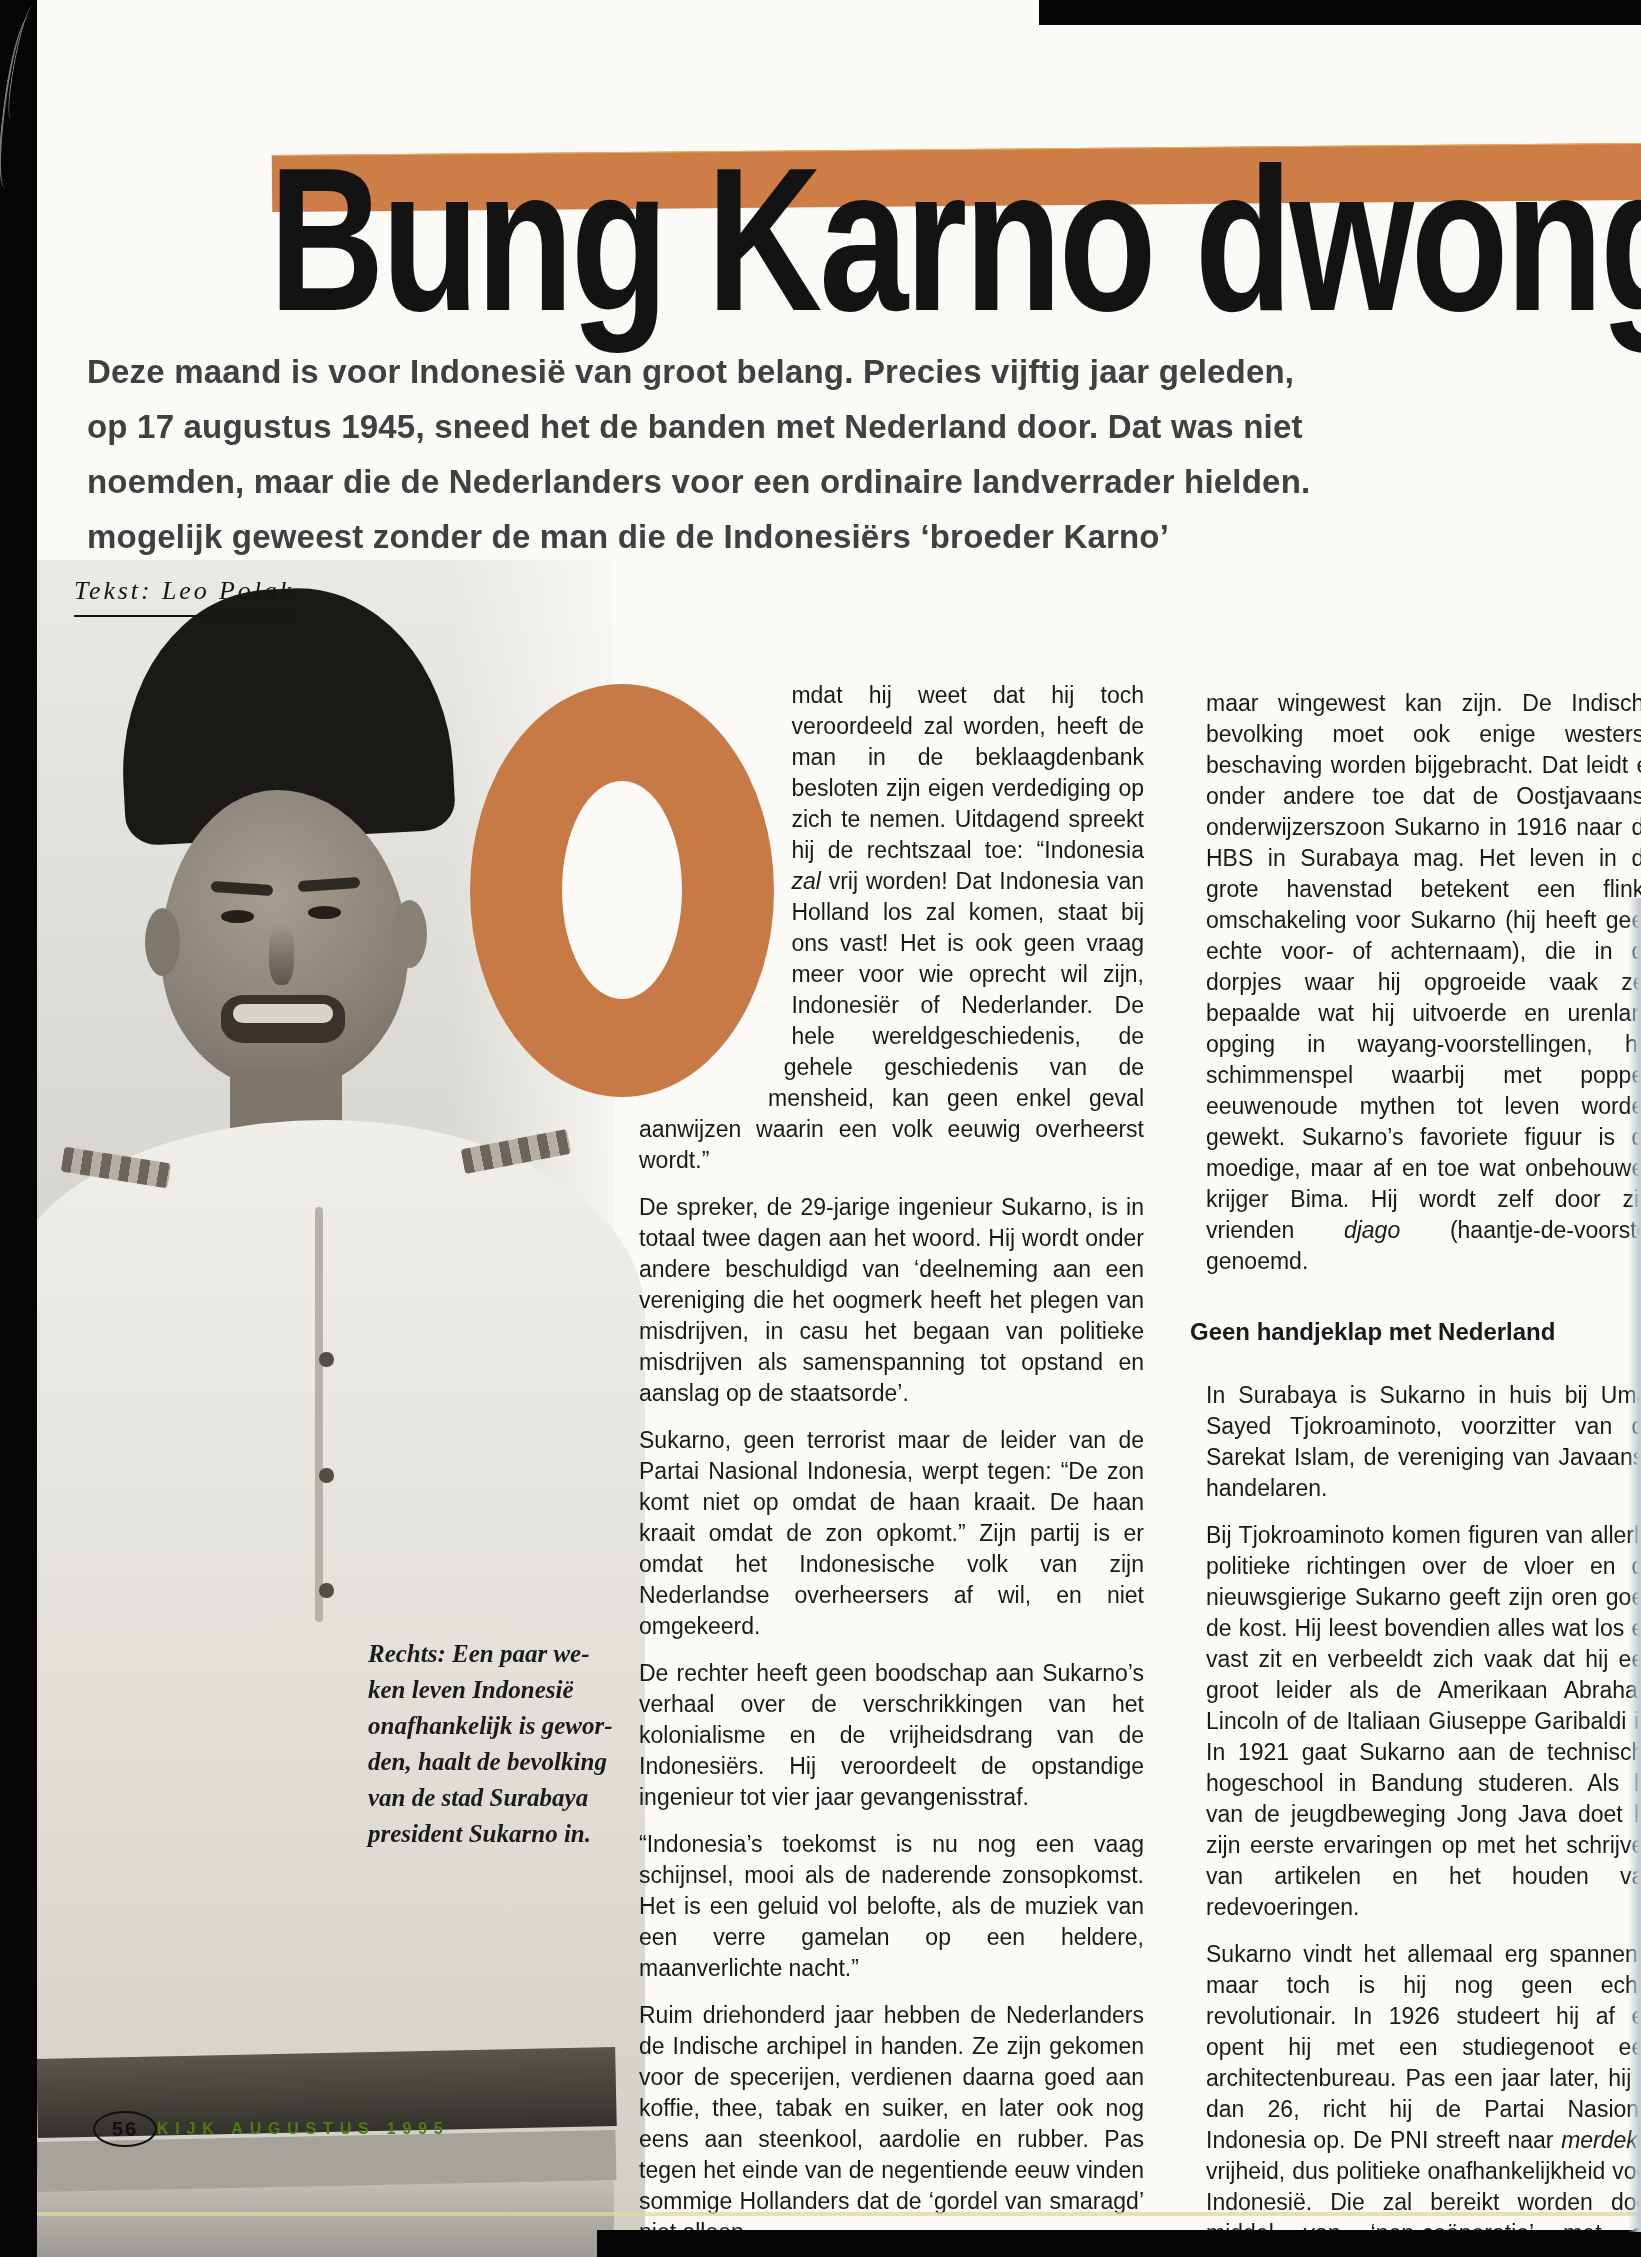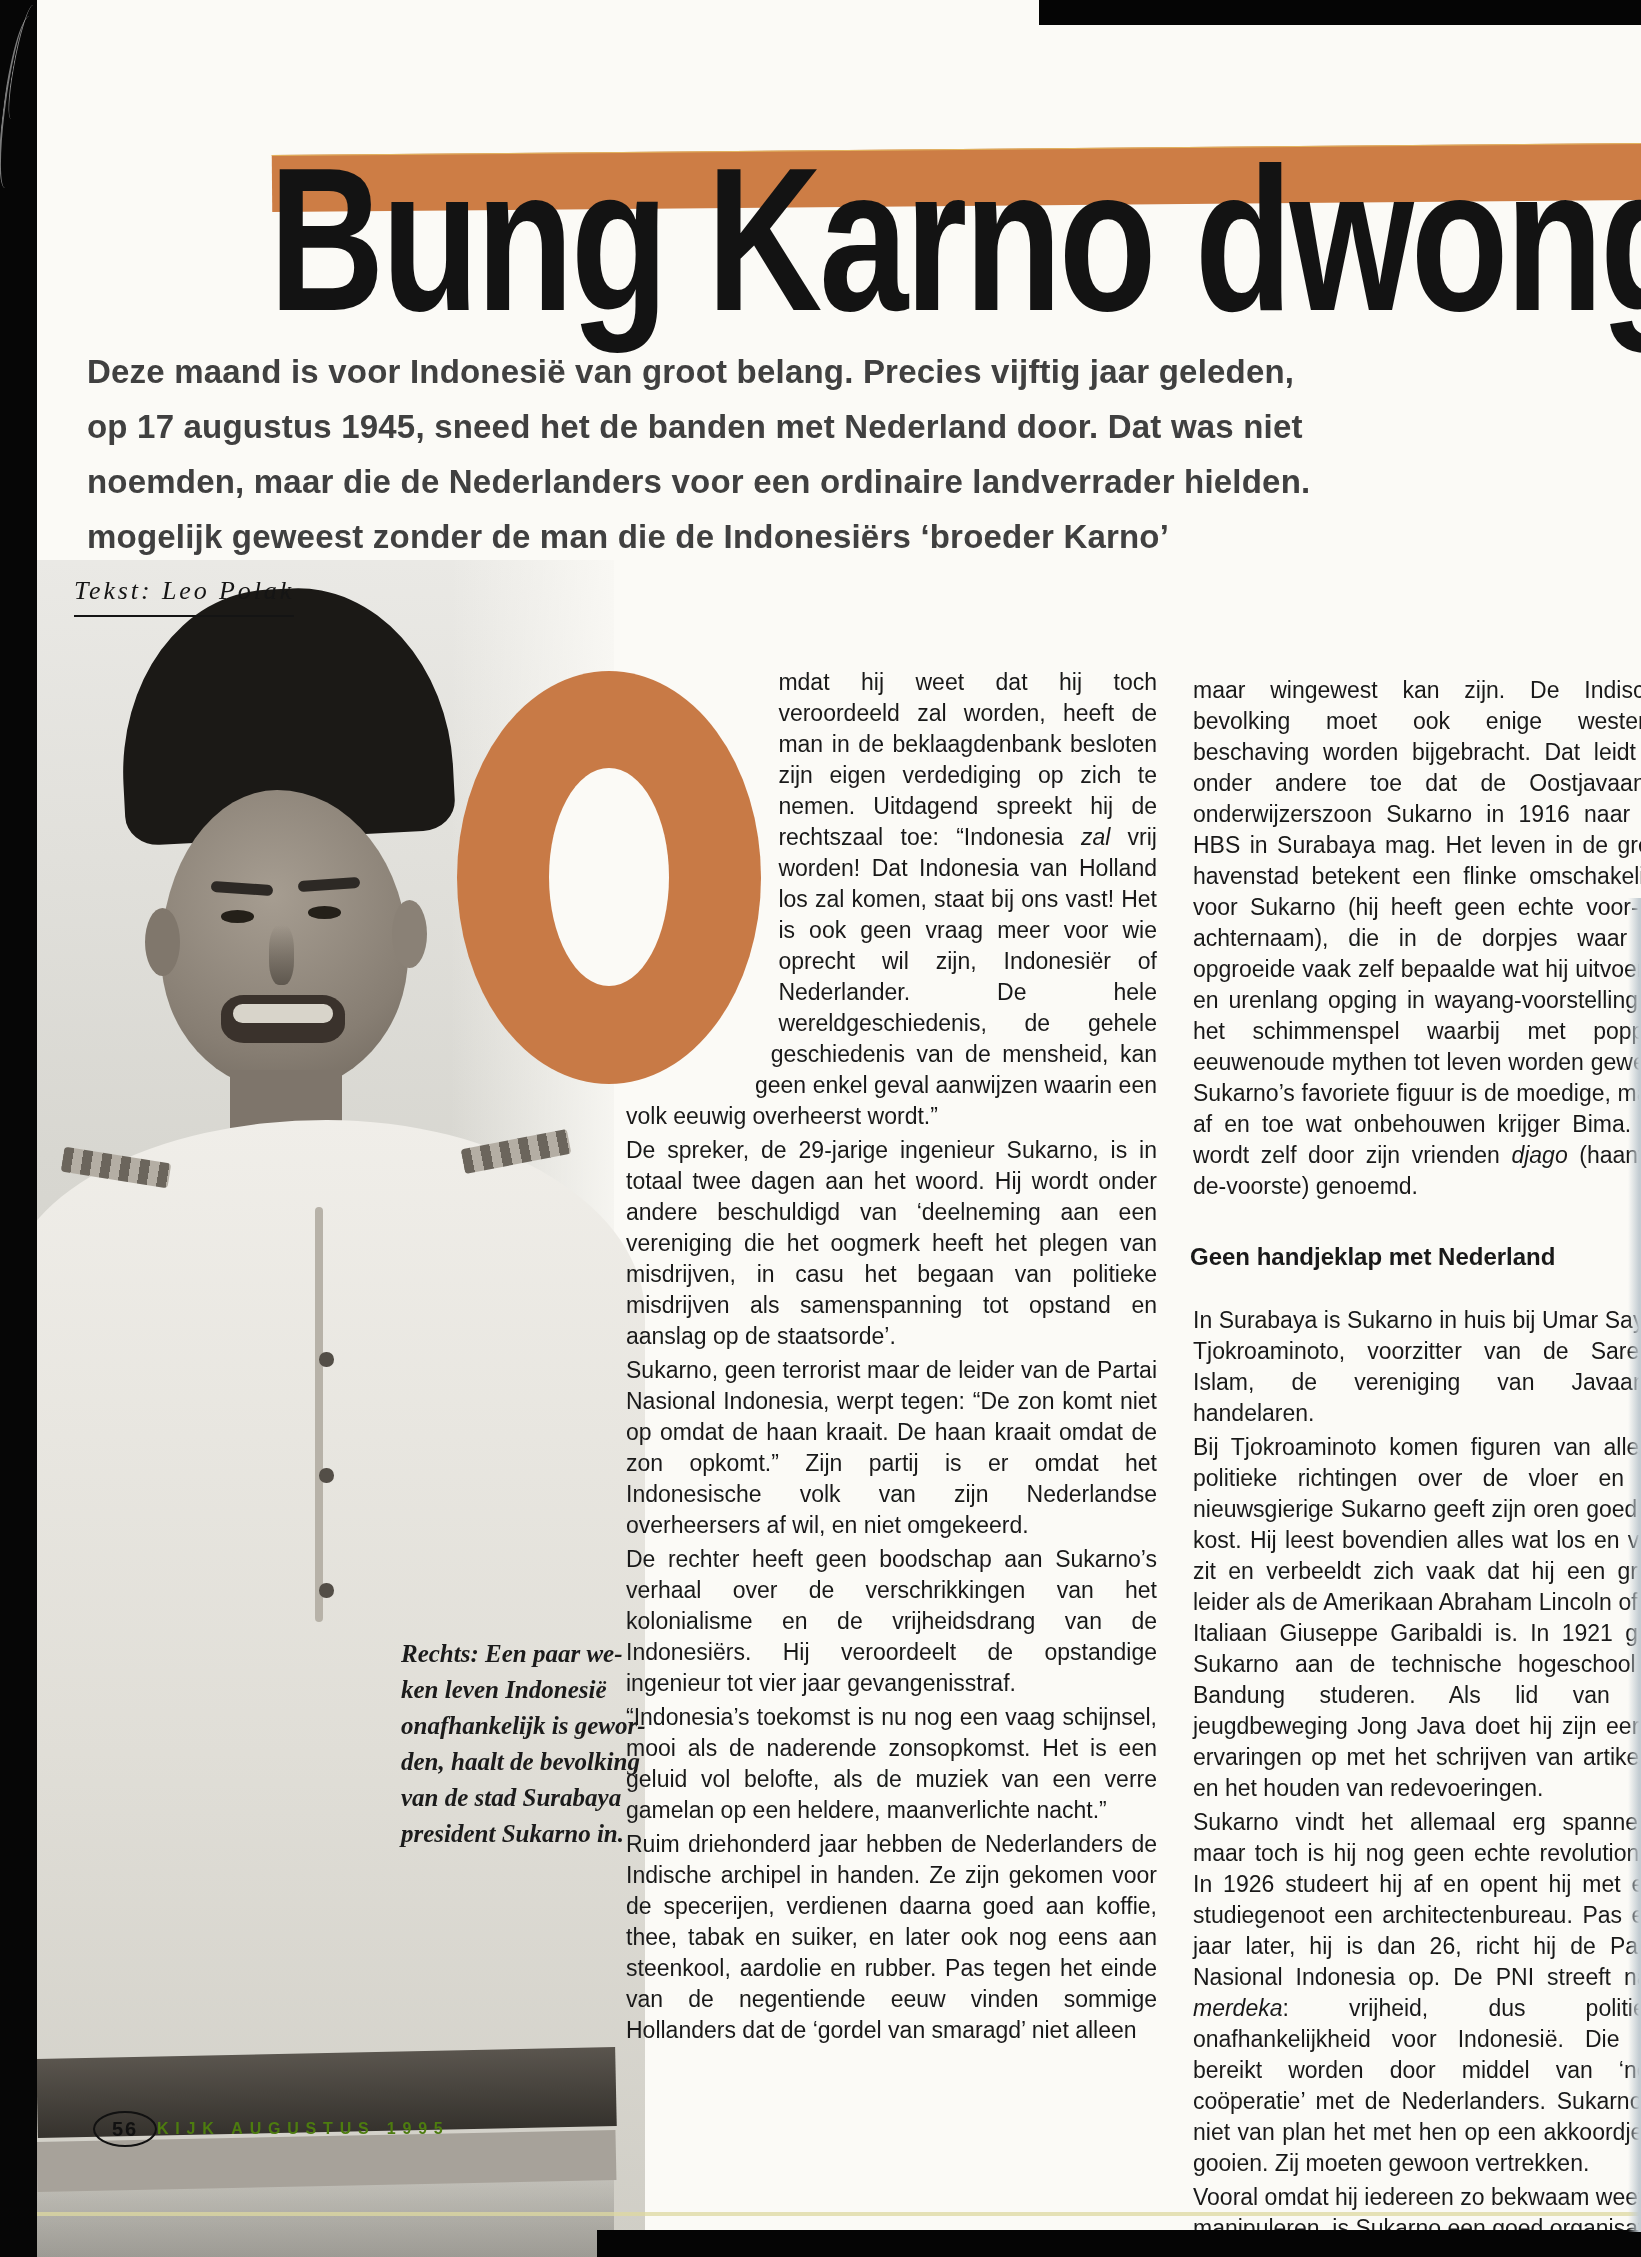--- a/index.html
+++ b/index.html
@@ -71,28 +71,28 @@
   .ep-l { left:54px; top:35px; transform:rotate(9deg); }
   .ep-r { left:454px; top:19.3px; transform:rotate(-11deg); }
   .btn1,.btn2,.btn3 { position:absolute; left:311px; width:14.5px; height:14.5px; background:#534e47; border-radius:50%; }
   .btn1{ top:232px; } .btn2{ top:348px; } .btn3{ top:463px; }
   .railing { position:absolute; left:37px; top:2053px; width:579px; height:79px; z-index:2;
              background:linear-gradient(180deg,#5a554e 0%,#35322d 100%); transform:rotate(-1.2deg); }
   .railing-lower { position:absolute; left:37px; top:2136px; width:579px; height:50px; z-index:2;
              background:#a7a29a; transform:rotate(-1.2deg); }
 
   
-  .caption { position:absolute; left:401px; top:1636px; z-index:3;
+  .caption { position:absolute; left:368px; top:1636px; z-index:3;
              font-family:"Liberation Serif","DejaVu Serif",serif; font-style:italic; font-weight:700;
              font-size:25px; line-height:36px; color:#1b1b1b; }
   .caption-line { white-space:nowrap; }
 
   
   .col { position:absolute; z-index:2; font-size:23px; line-height:31px; color:#191919; text-align:justify; }
-  .col p { margin:3px; }
+  .col p { margin:16px; }
   .col-middle { left:623px; top:664px; width:537px; }
   .col-right  { left:1190px; top:672px; width:483px; }
   .subhead { font-weight:700; font-size:24px; margin:39px 0 33px 0 !important; text-align:left; }
   em.word { font-style:italic; }
 
   
   .dropcap-float { float:left; width:304px; height:413px; margin:3.9px 17.4px 5.8px -169px;
                    shape-outside:polygon(0% 0%, 92% 0%, 100% 14%, 100% 70%, 92% 84%, 78% 94%, 55% 100%, 0% 100%);
                    shape-margin:11.6px; position:relative; }
   .o-ring { position:absolute; left:0; top:0; width:304px; height:413px;

